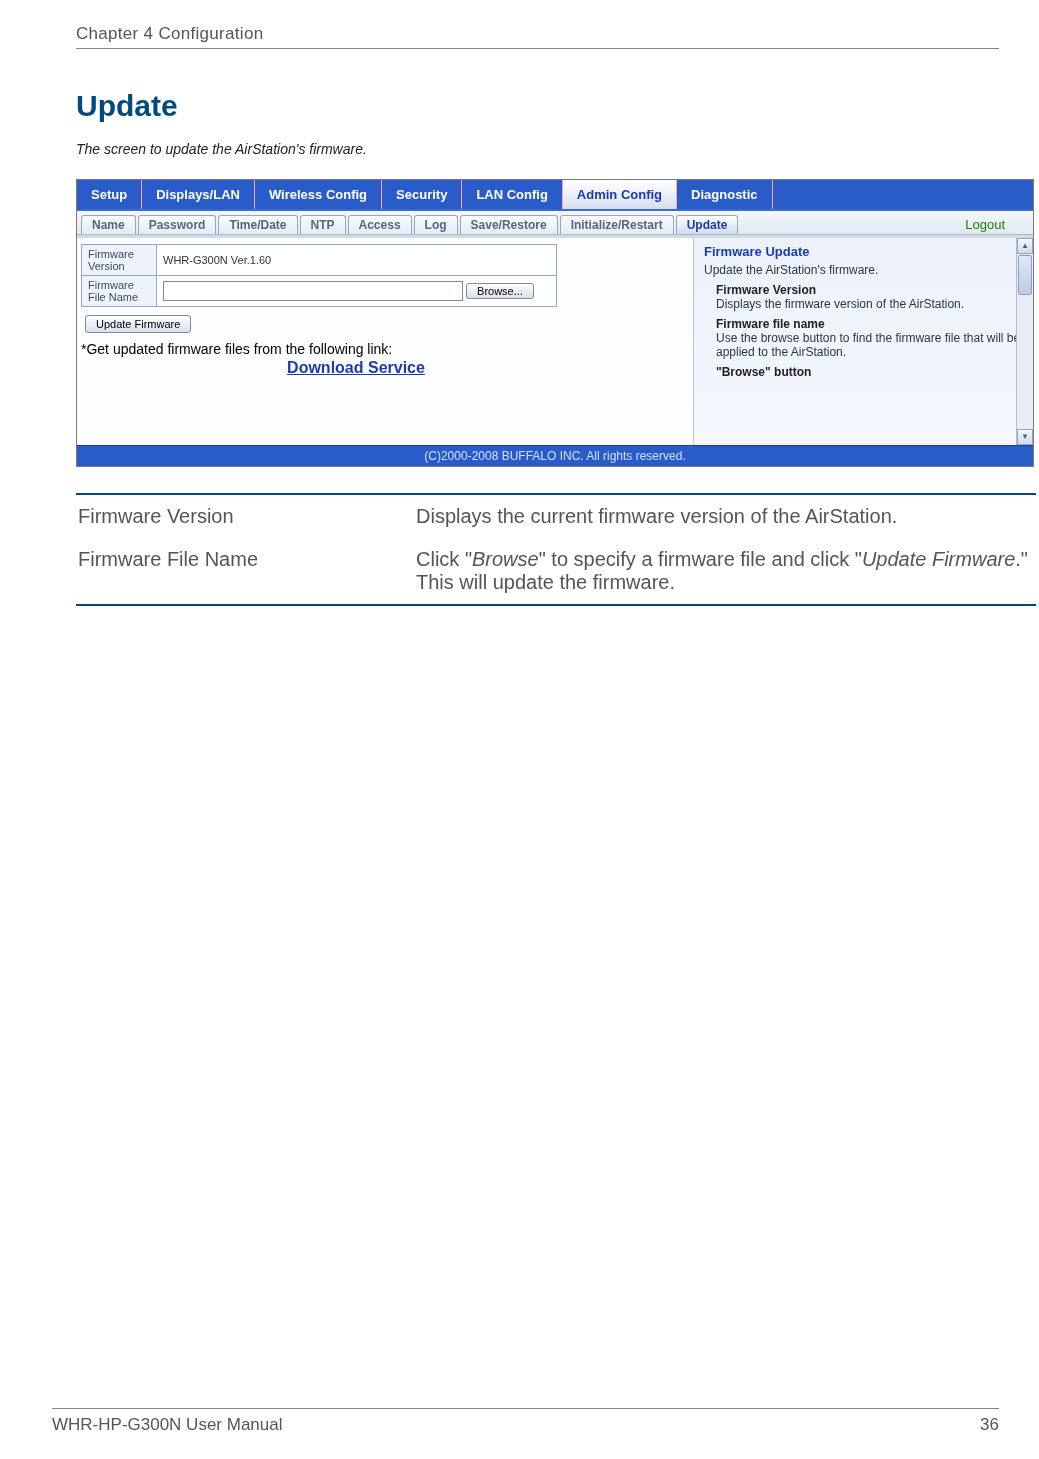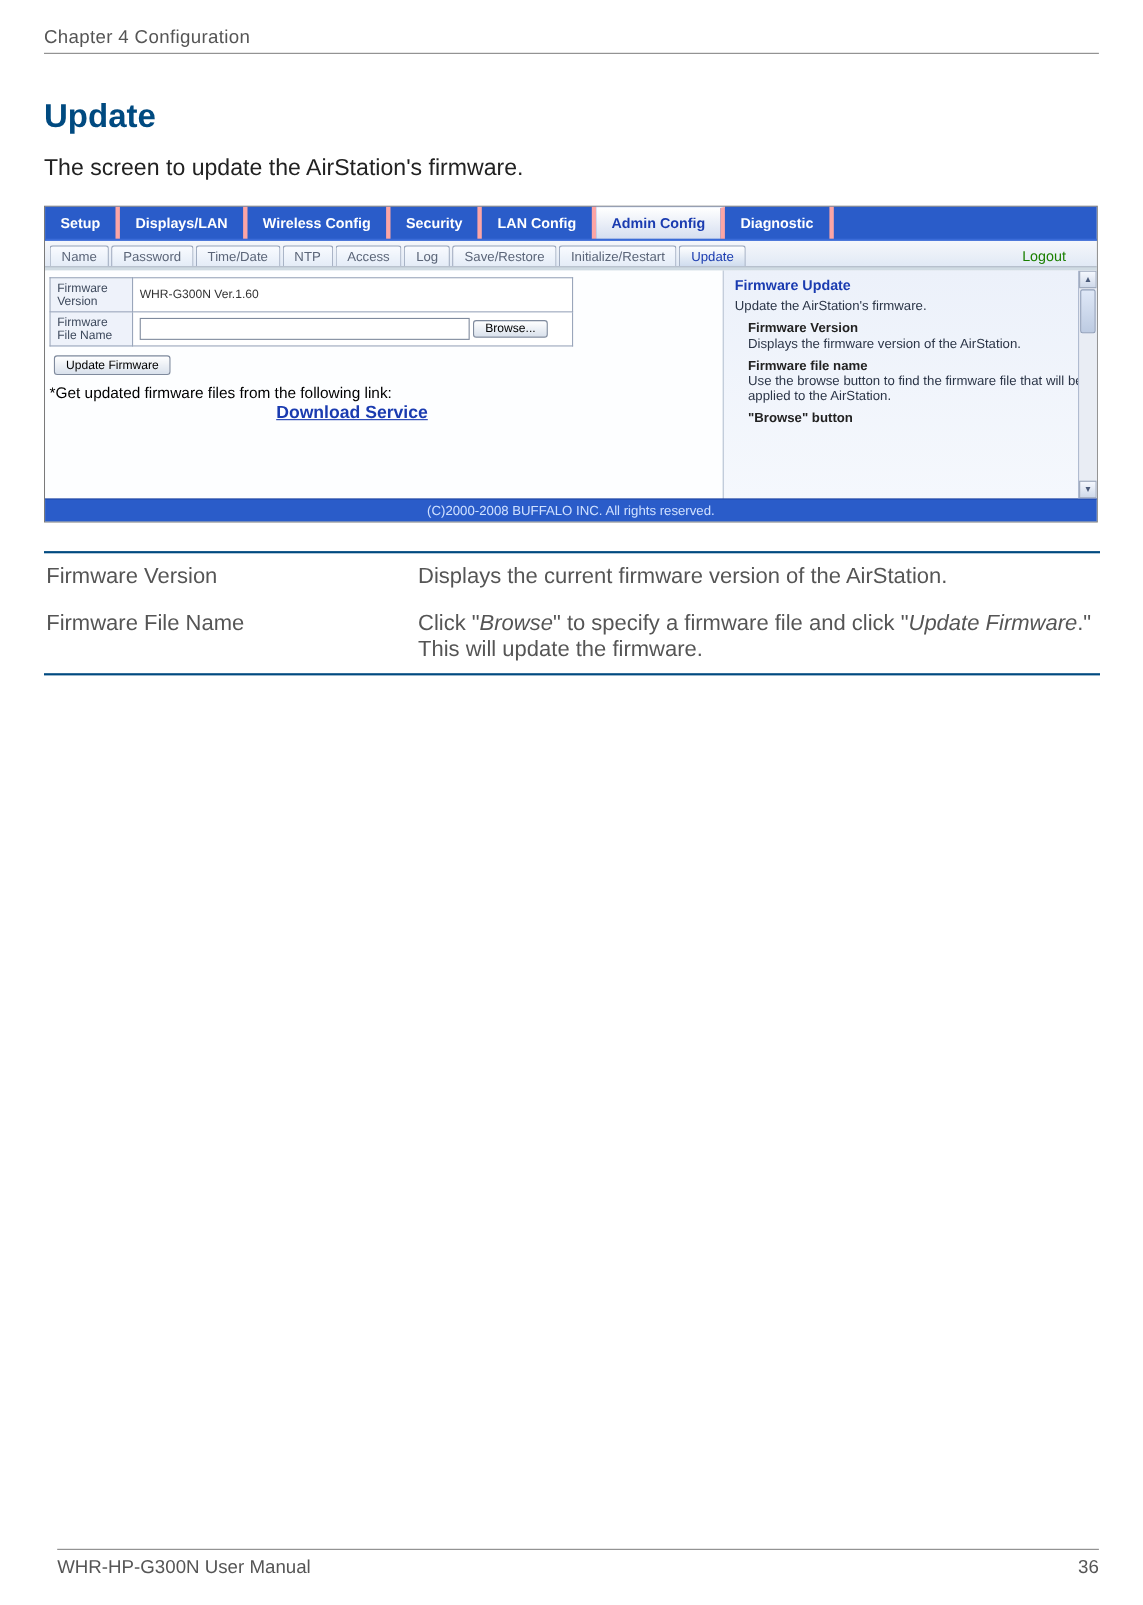--- a/index.html
+++ b/index.html
@@ -7,38 +7,40 @@
     font-family: "Segoe UI", Arial, sans-serif;
     background: #fff;
     width: 1039px;
     height: 1459px;
     position: relative;
     color: #222;
     font-size: 18px;
   }
   .page {
     padding: 24px 40px 0 40px;
+    margin-left: 36px;
   }
   .chapter-header {
     font-size: 17px;
     color: #555;
     padding-bottom: 4px;
     border-bottom: 1px solid #888;
     letter-spacing: 0.3px;
   }
   .section-title {
     color: #004a80;
     font-size: 30px;
     font-weight: 600;
     margin-top: 40px;
   }
   .section-intro {
     margin-top: 18px;
-    font-size: 21px;
+    font-size: 14px;
     color: #222;
+    font-style: italic;
   }
 
   
   .shot {
     margin-top: 22px;
     width: 958px;
     border: 1px solid #7a7a7a;
     background-image: linear-gradient(#fff,#ebf2f9);
     font-family: Verdana, Arial, sans-serif;
     font-size: 12px;
@@ -48,21 +50,21 @@
     width: 100%;
     height: 31px;
     background: #2a5cc9;
     border-bottom: 2px solid #3a6bd8;
   }
   .main-tabs .mtab {
     color: #fff;
     font-weight: bold;
     padding: 7px 14px 0 14px;
     font-size: 13px;
-    border-right: 4px solid #fca5a5;
+    border-right: 1px solid #fca5a5;
     cursor: pointer;
     white-space: nowrap;
   }
   .main-tabs .mtab.active {
     background: linear-gradient(#fff,#d5def0);
     color: #1a3bb0;
     border-top: 1px solid #fff;
     padding-top: 6px;
   }
 
@@ -74,21 +76,21 @@
     padding: 3px 10px 0 4px;
     font-size: 12px;
     color: #535b6b;
   }
   .sub-tabs { display: flex; flex-wrap: wrap; }
   .stab {
     background: linear-gradient(#f9fbff,#e4ecf7);
     border: 1px solid #9aa6bb; border-bottom: none;
     padding: 2px 10px; margin-right: 2px; margin-top: 1px;
     border-radius: 3px 3px 0 0; cursor: pointer;
-    font-weight: normal; color: #5b6578;
+    font-weight: bold; color: #5b6578;
   }
   .stab.active {
     background: linear-gradient(#fff,#cfdcee);
     color: #1a3bb0;
   }
   .logout {
     color: #1a7f00; font-size: 13px;
     padding-right: 18px; cursor: pointer;
   }
   .sub-sep {

